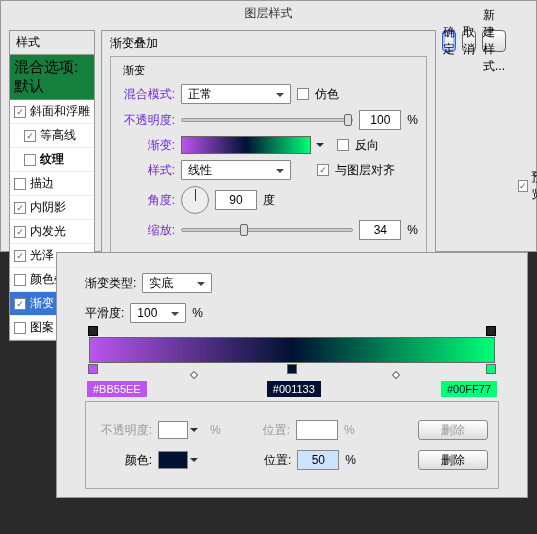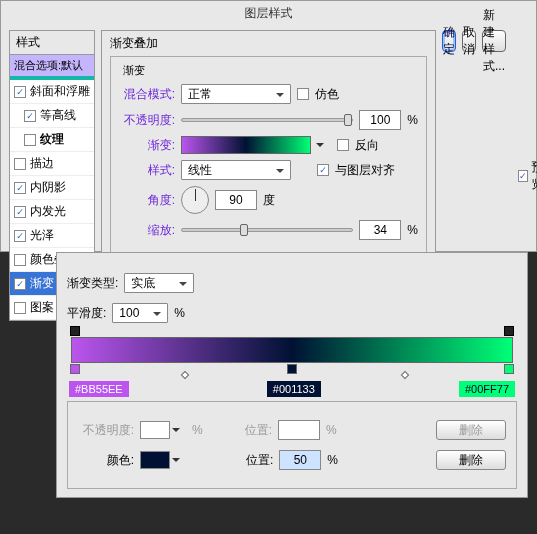--- a/index.html
+++ b/index.html
@@ -2,21 +2,21 @@
 <html><head>
 <meta charset="utf-8">
 <style>
 *{box-sizing:border-box;font-family:"Microsoft YaHei",Arial,sans-serif;font-size:12px}
 body{margin:0;background:#2a2a2a;width:537px;height:534px;overflow:hidden}
 .dialog{position:absolute;top:0;left:0;width:537px;height:252px;background:#e8e8e8;border:1px solid #999}
 .title{text-align:center;padding:4px 0;color:#333}
 .content{display:flex;padding:4px 8px;gap:6px}
 .styles-panel{width:86px;border:1px solid #999;background:#fff}
 .styles-hdr{background:#e8e8e8;padding:3px 6px;border-bottom:1px solid #999}
-.blend-hdr{background:#c4b5fd;padding:3px 4px;border-bottom:4px solid #14b8a6;font-size:11px}
+.blend-hdr{background:#15803d;padding:3px 4px;border-bottom:1px solid #14b8a6;font-size:15px}
 .style-row{padding:3px 4px;display:flex;align-items:center;gap:4px;border-bottom:1px solid #eee}
 .style-row.sel{background:#3874d6;color:#fff}
 .cb{width:12px;height:12px;border:1px solid #888;background:#fff;display:inline-flex;align-items:center;justify-content:center;font-size:9px;color:#2a5fc9}
 .main{flex:1;border:1px solid #999;background:#e8e8e8;padding:4px 8px}
 .main-title{padding-bottom:2px}
 .fieldset{border:1px solid #aaa;padding:6px 8px;margin-top:2px}
 .fieldset .legend{margin-top:-14px;background:#e8e8e8;display:inline-block;padding:0 4px;font-size:11px}
 .row{display:flex;align-items:center;gap:6px;margin:6px 0}
 .lbl{width:56px;text-align:right;color:#6d28d9}
 .select{background:#fff;border:1px solid #888;height:20px;padding:0 18px 0 6px;border-radius:1px;position:relative;display:inline-flex;align-items:center}
@@ -26,21 +26,21 @@
 .num{width:42px;height:20px;border:1px solid #888;background:#fff;text-align:center;padding:2px}
 .grad-swatch{width:130px;height:18px;border:1px solid #666;background:linear-gradient(90deg,#BB55EE,#001133 50%,#00FF77);position:relative}
 .grad-swatch:after{content:"";position:absolute;right:-14px;top:6px;border:4px solid transparent;border-top-color:#333}
 .angle{width:28px;height:28px;border:1px solid #888;border-radius:50%;background:#eee;position:relative}
 .angle:after{content:"";position:absolute;left:13px;top:2px;width:1px;height:12px;background:#333}
 .right{width:86px;display:flex;flex-direction:row;gap:6px;align-items:stretch}
 .btn{height:22px;border:1px solid #666;border-radius:4px;background:linear-gradient(#fff,#ddd);display:flex;align-items:center;justify-content:center}
 .btn.primary{border-color:#2a5fc9;box-shadow:0 0 0 2px #9cc1ff inset;color:#003}
 .preview{margin-top:4px;width:60px;height:60px;border:1px solid #999;background:#ddd;align-self:center;display:flex;align-items:center;justify-content:center}
 .preview-inner{width:38px;height:38px;border-radius:8px;background:radial-gradient(circle at 40% 30%,#b76,#447 40%,#0a5 70%,#222)}
-.editor{position:absolute;top:252px;left:56px;width:472px;height:246px;background:#e8e8e8;border:1px solid #999;padding:10px 10px}
+.editor{position:absolute;top:252px;left:56px;width:472px;height:246px;background:#e8e8e8;border:1px solid #999;padding:10px 28px}
 .ed-row{display:flex;align-items:center;gap:6px;margin:10px 0}
 .grad-bar{height:26px;border:1px solid #666;background:linear-gradient(90deg,#BB55EE,#001133 50%,#00FF77);position:relative;margin:14px 4px 18px}
 .stop-top{position:absolute;top:-12px;width:10px;height:10px;background:#222;border:1px solid #000}
 .stop-bot{position:absolute;bottom:-12px;width:10px;height:10px;border:1px solid #666}
 .diamond{position:absolute;bottom:-16px;width:6px;height:6px;transform:rotate(45deg);border:1px solid #666;background:#fff}
 .tag{display:inline-block;padding:2px 6px;color:#fff;font-size:11px}
 .stops-box{border:1px solid #aaa;padding:8px 10px;margin-top:4px}
 .sw{width:30px;height:18px;border:1px solid #888;background:#fff;position:relative}
 .sw:after{content:"";position:absolute;right:-11px;top:6px;border:4px solid transparent;border-top-color:#333}
 .del{width:70px;height:20px;border:1px solid #888;border-radius:3px;background:linear-gradient(#fff,#ddd);text-align:center;line-height:18px;margin-left:auto}

